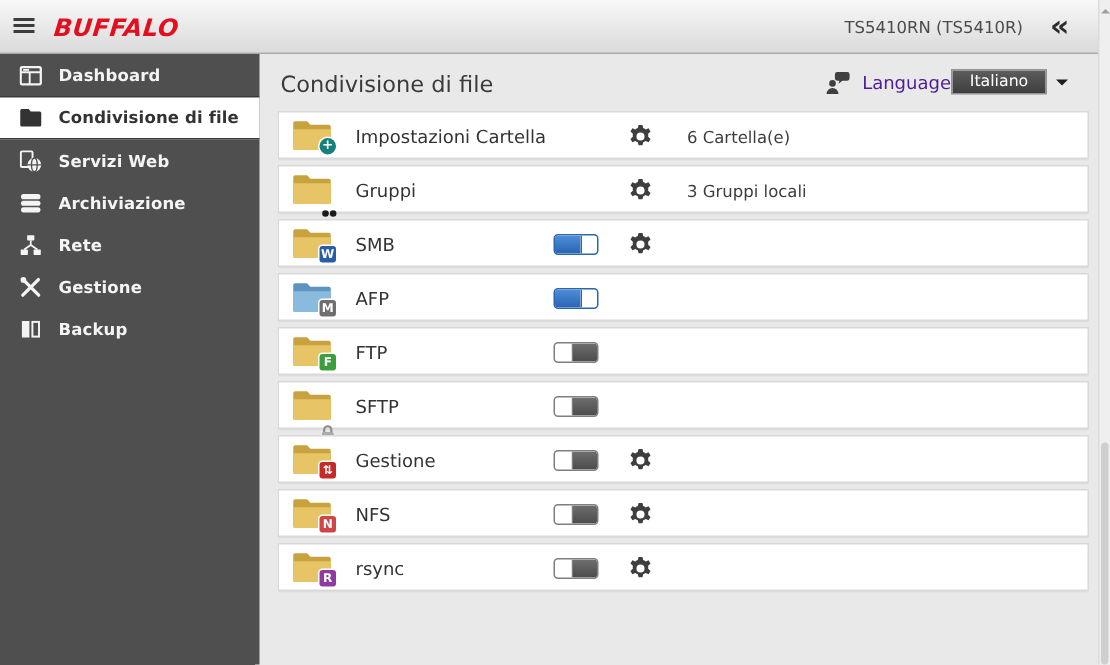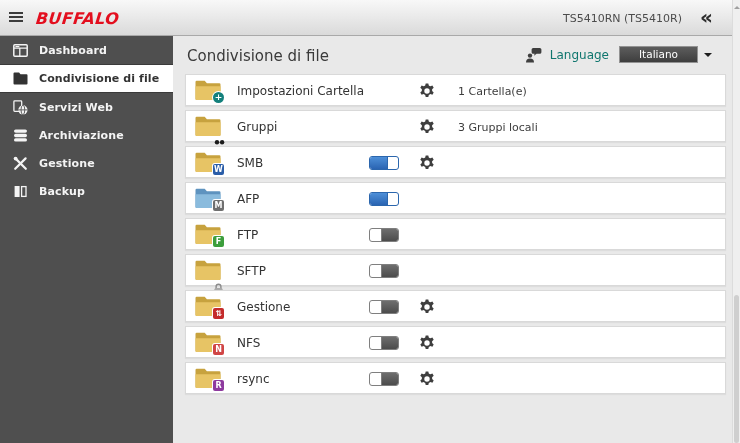--- a/index.html
+++ b/index.html
@@ -23,22 +23,22 @@
   .sb-item{height:28px;display:flex;align-items:center;padding-left:12px;color:#f4f4f4;
     font-size:11px;font-weight:bold;cursor:pointer;letter-spacing:.1px}
   .sb-item.active{background:#ffffff;color:#333;height:29px;
     border-top:1px solid #3a3a3a;border-bottom:1px solid #3a3a3a;box-sizing:border-box}
   .sb-icon{width:16px;height:16px;margin-right:11px;display:inline-flex;align-items:center;justify-content:center;flex:0 0 16px}
   
   .content{position:absolute;left:173px;top:36px;width:559px;height:407px}
   .page-title{position:absolute;left:14px;top:11px;font-size:15px;color:#3a3a3a}
   .lang{position:absolute;right:20px;top:10px;display:flex;align-items:center}
   .lang-icon{margin-right:8px;display:inline-flex}
-  .lang-label{font-size:12px;color:#0f766e;margin-right:10px}
-  .lang-select{width:79px;height:17px;background:linear-gradient(#5d5d5d,#3e3e3e);
+  .lang-label{font-size:12px;color:#4c1d95;}
+  .lang-select{width:64px;height:17px;background:linear-gradient(#5d5d5d,#3e3e3e);
     border:1px solid #939393;color:#fff;font-size:10.5px;text-align:center;line-height:15px;
     box-sizing:border-box;cursor:pointer;font-family:inherit;padding:0}
   .lang-arrow{width:0;height:0;border:4px solid transparent;border-top-color:#1e1e1e;margin-left:6px;margin-top:4px;cursor:pointer}
   
   .rows{position:absolute;left:12px;top:38px;width:541px}
   .row{position:relative;height:32px;background:#fff;border:1px solid #d9d9d9;
     box-sizing:border-box;margin-bottom:4px;box-shadow:0 1px 1px rgba(0,0,0,.05)}
   .folder{position:absolute;left:9px;top:4px;width:26px;height:22px}
   .folder svg{position:absolute;left:0;top:0}
   .badge{position:absolute;right:-3px;bottom:-2px;min-width:11px;height:11px;line-height:11px;
@@ -114,20 +114,31 @@
           <rect x="1" y="1.4" width="13" height="3.4" rx="1.7" fill="currentColor"></rect>
           <rect x="1" y="5.8" width="13" height="3.4" rx="1.7" fill="currentColor"></rect>
           <rect x="1" y="10.2" width="13" height="3.4" rx="1.7" fill="currentColor"></rect>
         </svg>
       </span>
     <span class="sb-label">Archiviazione</span>
   </div>
     <div class="sb-item">
     <span class="sb-icon">
         <svg width="15" height="15" viewBox="0 0 15 15">
+          <path d="M7.5 4.2 v4 M3.1 10.4 L7.5 7.4 M11.9 10.4 L7.5 7.4" stroke="currentColor" stroke-width="1.2" fill="none"></path>
+          <rect x="5.1" y="0.8" width="4.8" height="3.6" rx="0.5" fill="currentColor"></rect>
+          <rect x="0.8" y="10.4" width="4.8" height="3.6" rx="0.5" fill="currentColor"></rect>
+          <rect x="9.4" y="10.4" width="4.8" height="3.6" rx="0.5" fill="currentColor"></rect>
+        </svg>
+      </span>
+    <span class="sb-label">Rete</span>
+  </div>
+    <div class="sb-item">
+    <span class="sb-icon">
+        <svg width="15" height="15" viewBox="0 0 15 15">
           <path d="M2.4 2.4 L12.8 12.8" stroke="currentColor" stroke-width="2.2" stroke-linecap="round"></path>
           <path d="M12.6 2.4 L2.2 12.8" stroke="currentColor" stroke-width="2.2" stroke-linecap="round"></path>
           <circle cx="2.6" cy="2.6" r="1.9" fill="currentColor"></circle>
         </svg>
       </span>
     <span class="sb-label">Gestione</span>
   </div>
     <div class="sb-item">
     <span class="sb-icon">
         <svg width="15" height="15" viewBox="0 0 15 15">
@@ -159,21 +170,21 @@
           <svg width="26" height="22" viewBox="0 0 26 22">
             <path d="M0.5 3 a1.2 1.2 0 0 1 1.2 -1.2 h8 l2.2 2.4 h12.4 a1.2 1.2 0 0 1 1.2 1.2 v14.4 a1.2 1.2 0 0 1 -1.2 1.2 H1.7 a1.2 1.2 0 0 1 -1.2 -1.2 z" fill="var(--fb)"></path>
             <path d="M0.5 7.2 h25 v12.6 a1.2 1.2 0 0 1 -1.2 1.2 H1.7 a1.2 1.2 0 0 1 -1.2 -1.2 z" fill="var(--ff)"></path>
           </svg>
       <span class="badge round" style="background: rgb(19, 128, 124);">+</span>
     </span>
     <span class="row-label">Impostazioni Cartella</span>
   <button class="gear-btn"><svg width="16" height="16" viewBox="0 0 16 16">
             <path fill-rule="evenodd" d="M6.7 0.4 h2.6 l0.5 2 a6 6 0 0 1 1.6 0.9 l2 -0.8 1.3 2.2 -1.6 1.5 a6.2 6.2 0 0 1 0 1.9 l1.6 1.5 -1.3 2.2 -2 -0.8 a6 6 0 0 1 -1.6 0.9 l-0.5 2 H6.7 l-0.5 -2 a6 6 0 0 1 -1.6 -0.9 l-2 0.8 L1.3 9.6 2.9 8.1 a6.2 6.2 0 0 1 0 -1.9 L1.3 4.7 2.6 2.5 l2 0.8 a6 6 0 0 1 1.6 -0.9 z M8 5.3 a2.7 2.7 0 1 0 0 5.4 2.7 2.7 0 0 0 0 -5.4 z" fill="#3e3e3e"></path>
           </svg></button>
-        <span class="status">1 Cartella(e)</span>
+        <span class="status">6 Cartella(e)</span>
       </div>
       <div class="row">
     <span class="folder" style="--fb: #c7a23e; --ff: #e7c465;">
           <svg width="26" height="22" viewBox="0 0 26 22">
             <path d="M0.5 3 a1.2 1.2 0 0 1 1.2 -1.2 h8 l2.2 2.4 h12.4 a1.2 1.2 0 0 1 1.2 1.2 v14.4 a1.2 1.2 0 0 1 -1.2 1.2 H1.7 a1.2 1.2 0 0 1 -1.2 -1.2 z" fill="var(--fb)"></path>
             <path d="M0.5 7.2 h25 v12.6 a1.2 1.2 0 0 1 -1.2 1.2 H1.7 a1.2 1.2 0 0 1 -1.2 -1.2 z" fill="var(--ff)"></path>
           </svg>
       <span class="badge img">
             <svg width="13" height="11" viewBox="0 0 13 11">
               <circle cx="4" cy="3.3" r="2.2" fill="#1c1c1c"></circle>

